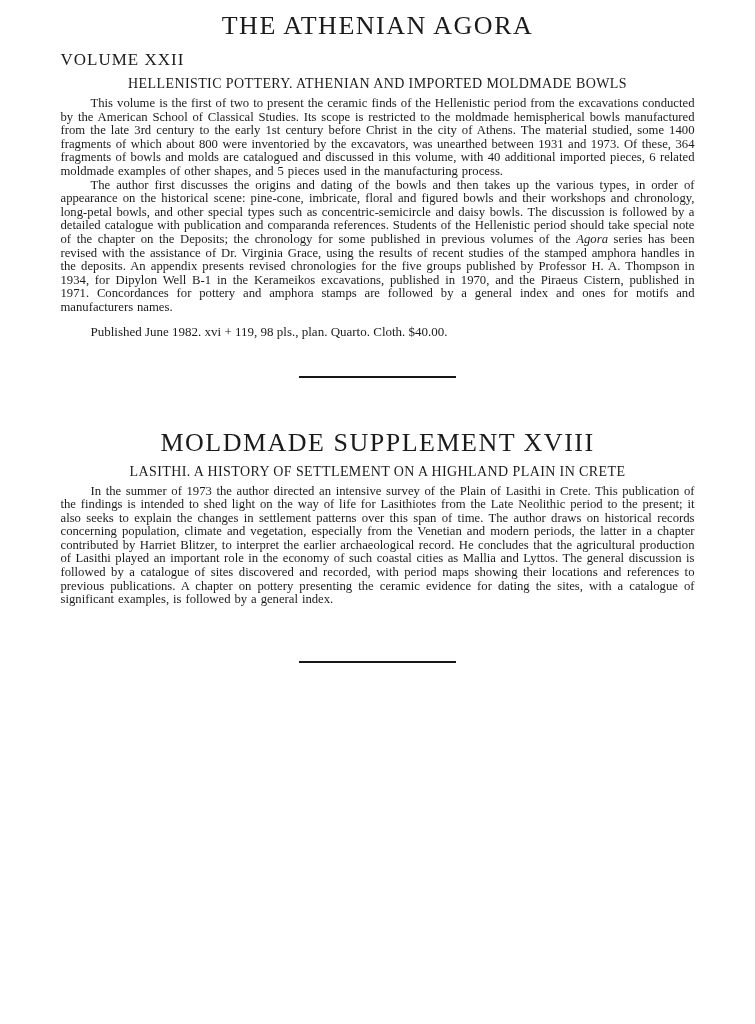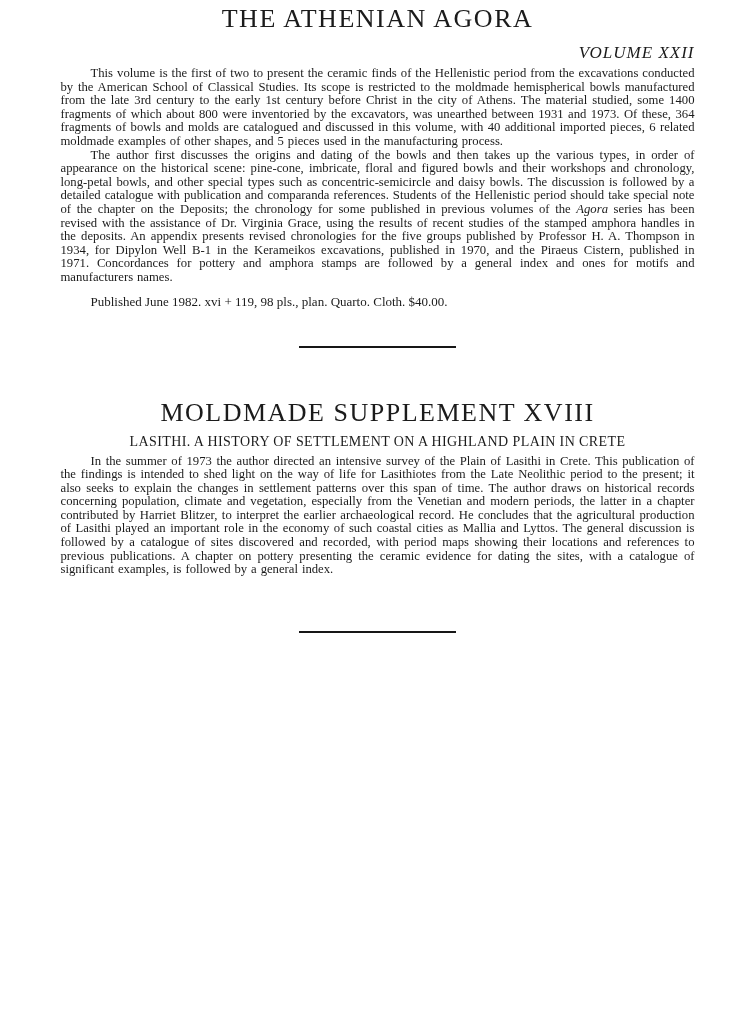--- a/index.html
+++ b/index.html
@@ -9,37 +9,36 @@
   }
   body {
     width: 755px;
     height: 1024px;
     overflow: hidden;
     font-family: "Liberation Serif", serif;
     color: #1b1b1b;
   }
   .page {
     width: 634px;
-    margin: 5px auto;
+    margin: 12px auto;
   }
   .main-title {
     margin: 0;
     text-align: center;
     font-size: 26px;
     line-height: 28px;
     font-weight: 500;
     letter-spacing: 1.5px;
   }
   .volume-line {
-    text-align: right;
+    text-align: left;
     font-size: 17px;
     line-height: 19px;
     letter-spacing: 1px;
     margin-top: 10px;
-    font-style: italic;
   }
   .subtitle-line {
     text-align: center;
     font-size: 14px;
     line-height: 16px;
     letter-spacing: 0.4px;
     margin-top: 7px;
   }
   .byline {
     text-align: center;
@@ -85,20 +84,21 @@
   }
 </style>
 </head>
 <body>
 
 <div class="page">
 
   <section>
     <h1 class="main-title">THE ATHENIAN AGORA</h1>
     <div class="volume-line">VOLUME XXII</div>
+    <div class="subtitle-line">HELLENISTIC POTTERY. ATHENIAN AND IMPORTED MOLDMADE BOWLS</div>
     <p class="body-para first">This volume is the first of two to present the ceramic finds of the Hellenistic period from the excavations conducted by the American School of Classical Studies. Its scope is restricted to the moldmade hemispherical bowls manufactured from the late 3rd century to the early 1st century before Christ in the city of Athens. The material studied, some 1400 fragments of which about 800 were inventoried by the excavators, was unearthed between 1931 and 1973. Of these, 364 fragments of bowls and molds are catalogued and discussed in this volume, with 40 additional imported pieces, 6 related moldmade examples of other shapes, and 5 pieces used in the manufacturing process.</p>
     <p class="body-para"><span>The author first discusses the origins and dating of the bowls and then takes up the various types, in order of appearance on the historical scene: pine-cone, imbricate, floral and figured bowls and their workshops and chronology, long-petal bowls, and other special types such as concentric-semicircle and daisy bowls. The discussion is followed by a detailed catalogue with publication and comparanda references. Students of the Hellenistic period should take special note of the chapter on the Deposits; the chronology for some published in previous volumes of the </span><span class="it">Agora</span><span> series has been revised with the assistance of Dr. Virginia Grace, using the results of recent studies of the stamped amphora handles in the deposits. An appendix presents revised chronologies for the five groups published by Professor H. A. Thompson in 1934, for Dipylon Well B-1 in the Kerameikos excavations, published in 1970, and the Piraeus Cistern, published in 1971. Concordances for pottery and amphora stamps are followed by a general index and ones for motifs and manufacturers names.</span></p>
     <p class="published-line">Published June 1982. xvi + 119, 98 pls., plan. Quarto. Cloth. $40.00.</p>
   </section>
 
   <div class="divider"></div>
 
   <section>
     <h1 class="main-title section-2-title">MOLDMADE SUPPLEMENT XVIII</h1>
     <div class="subtitle-line">LASITHI. A HISTORY OF SETTLEMENT ON A HIGHLAND PLAIN IN CRETE</div>

